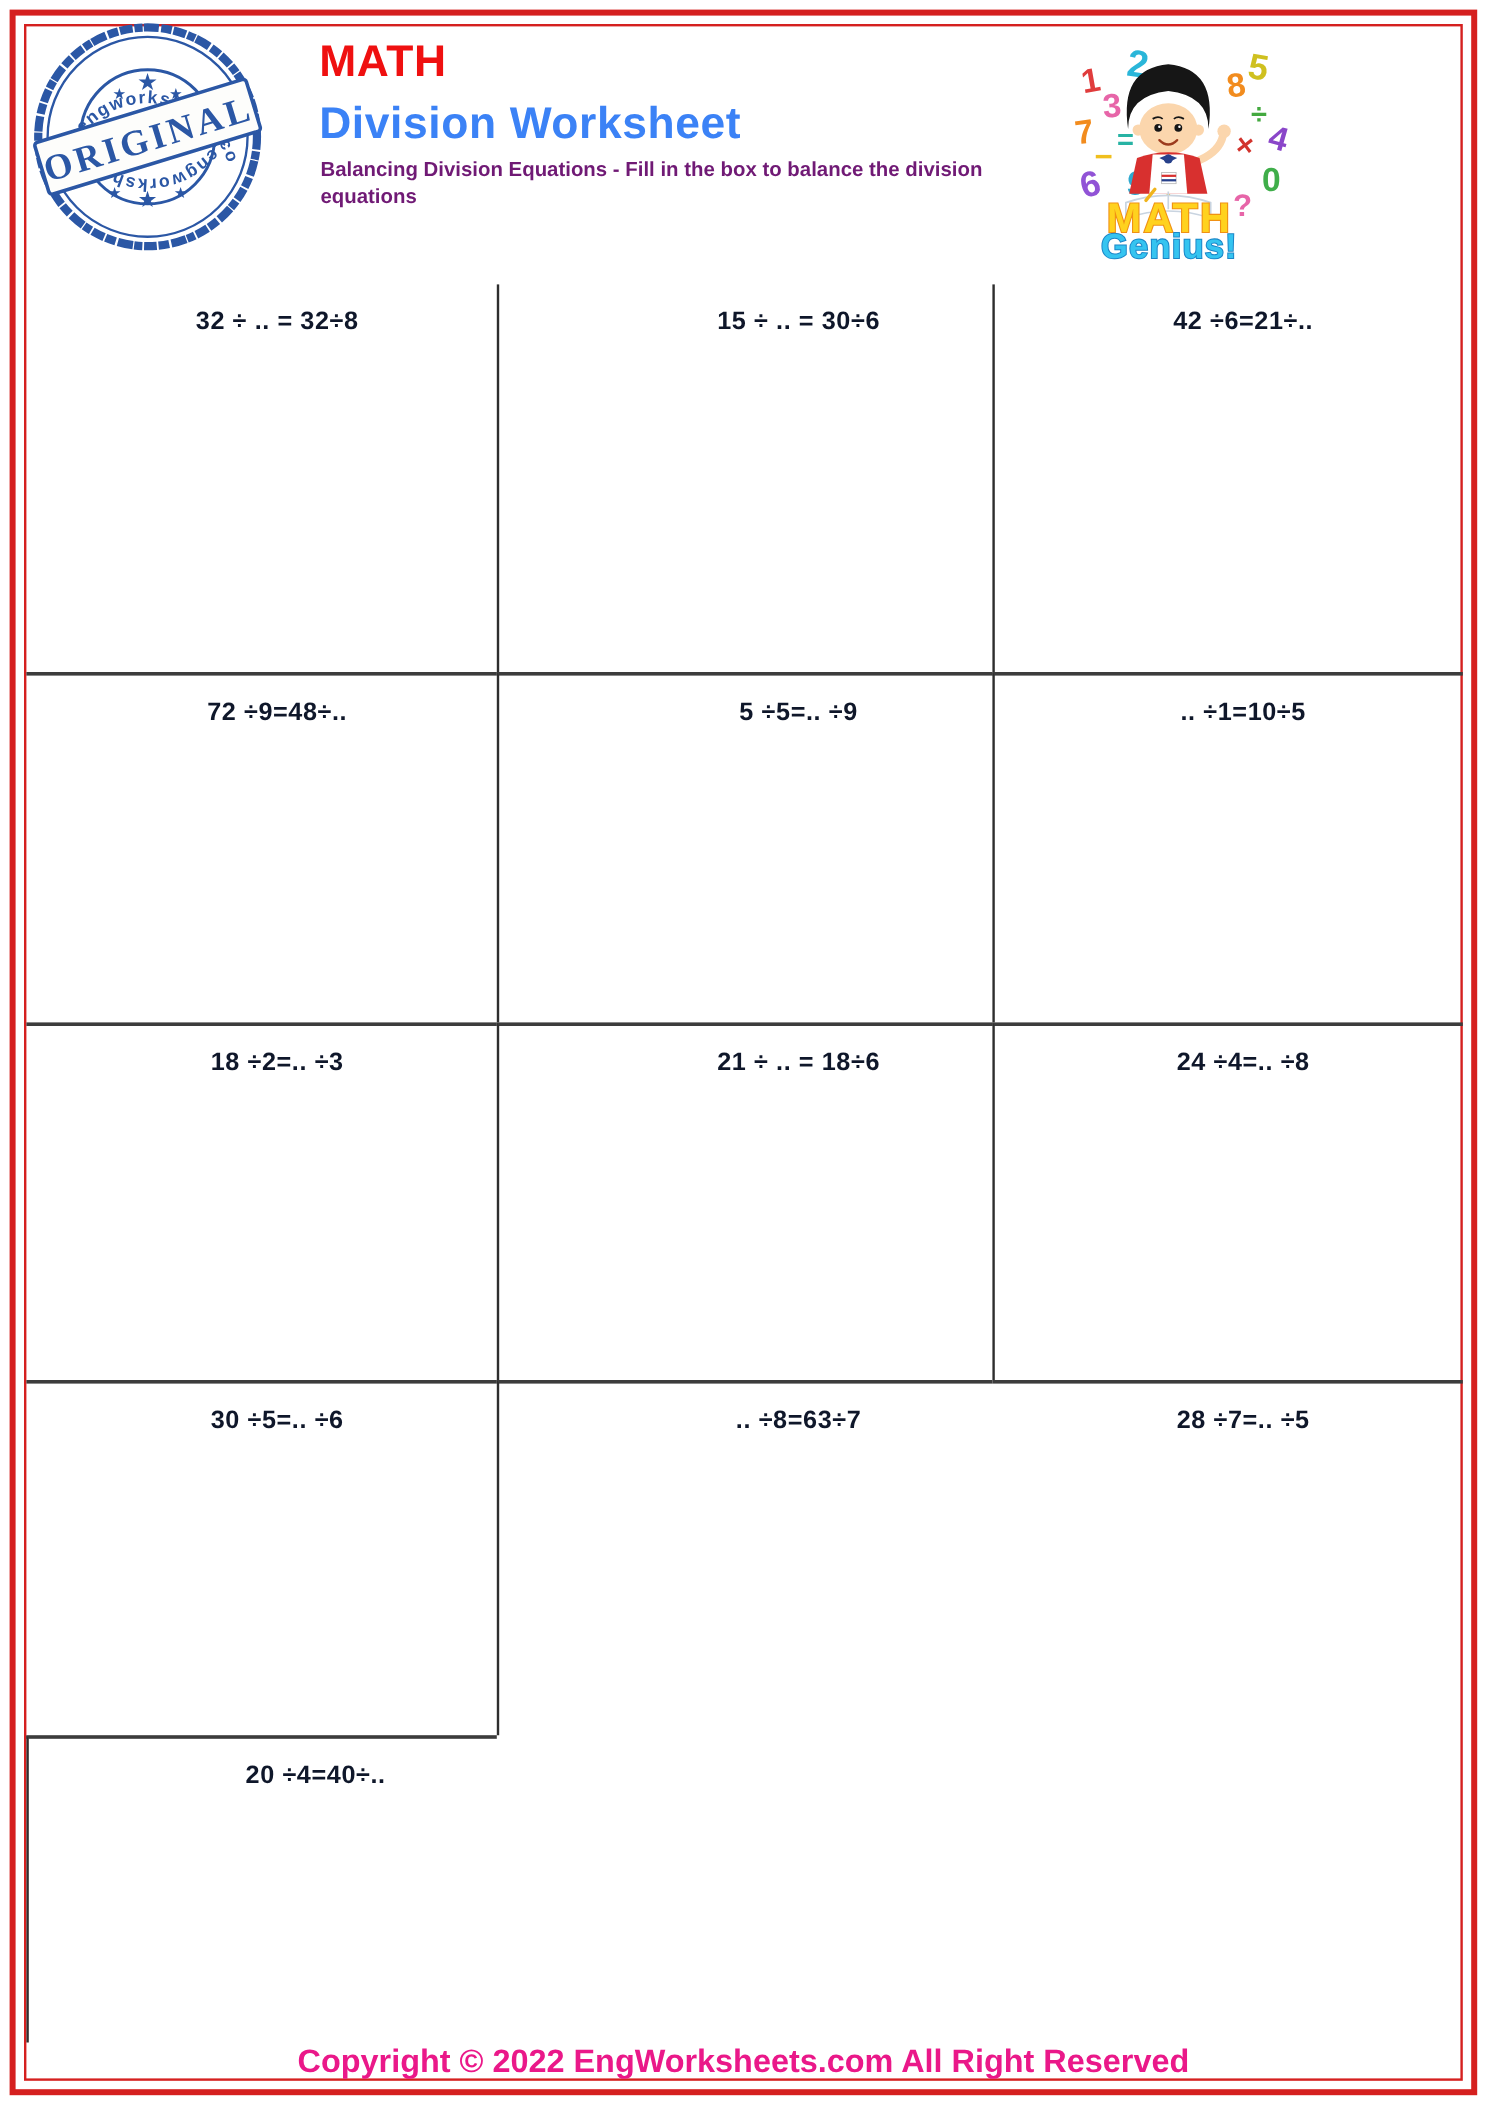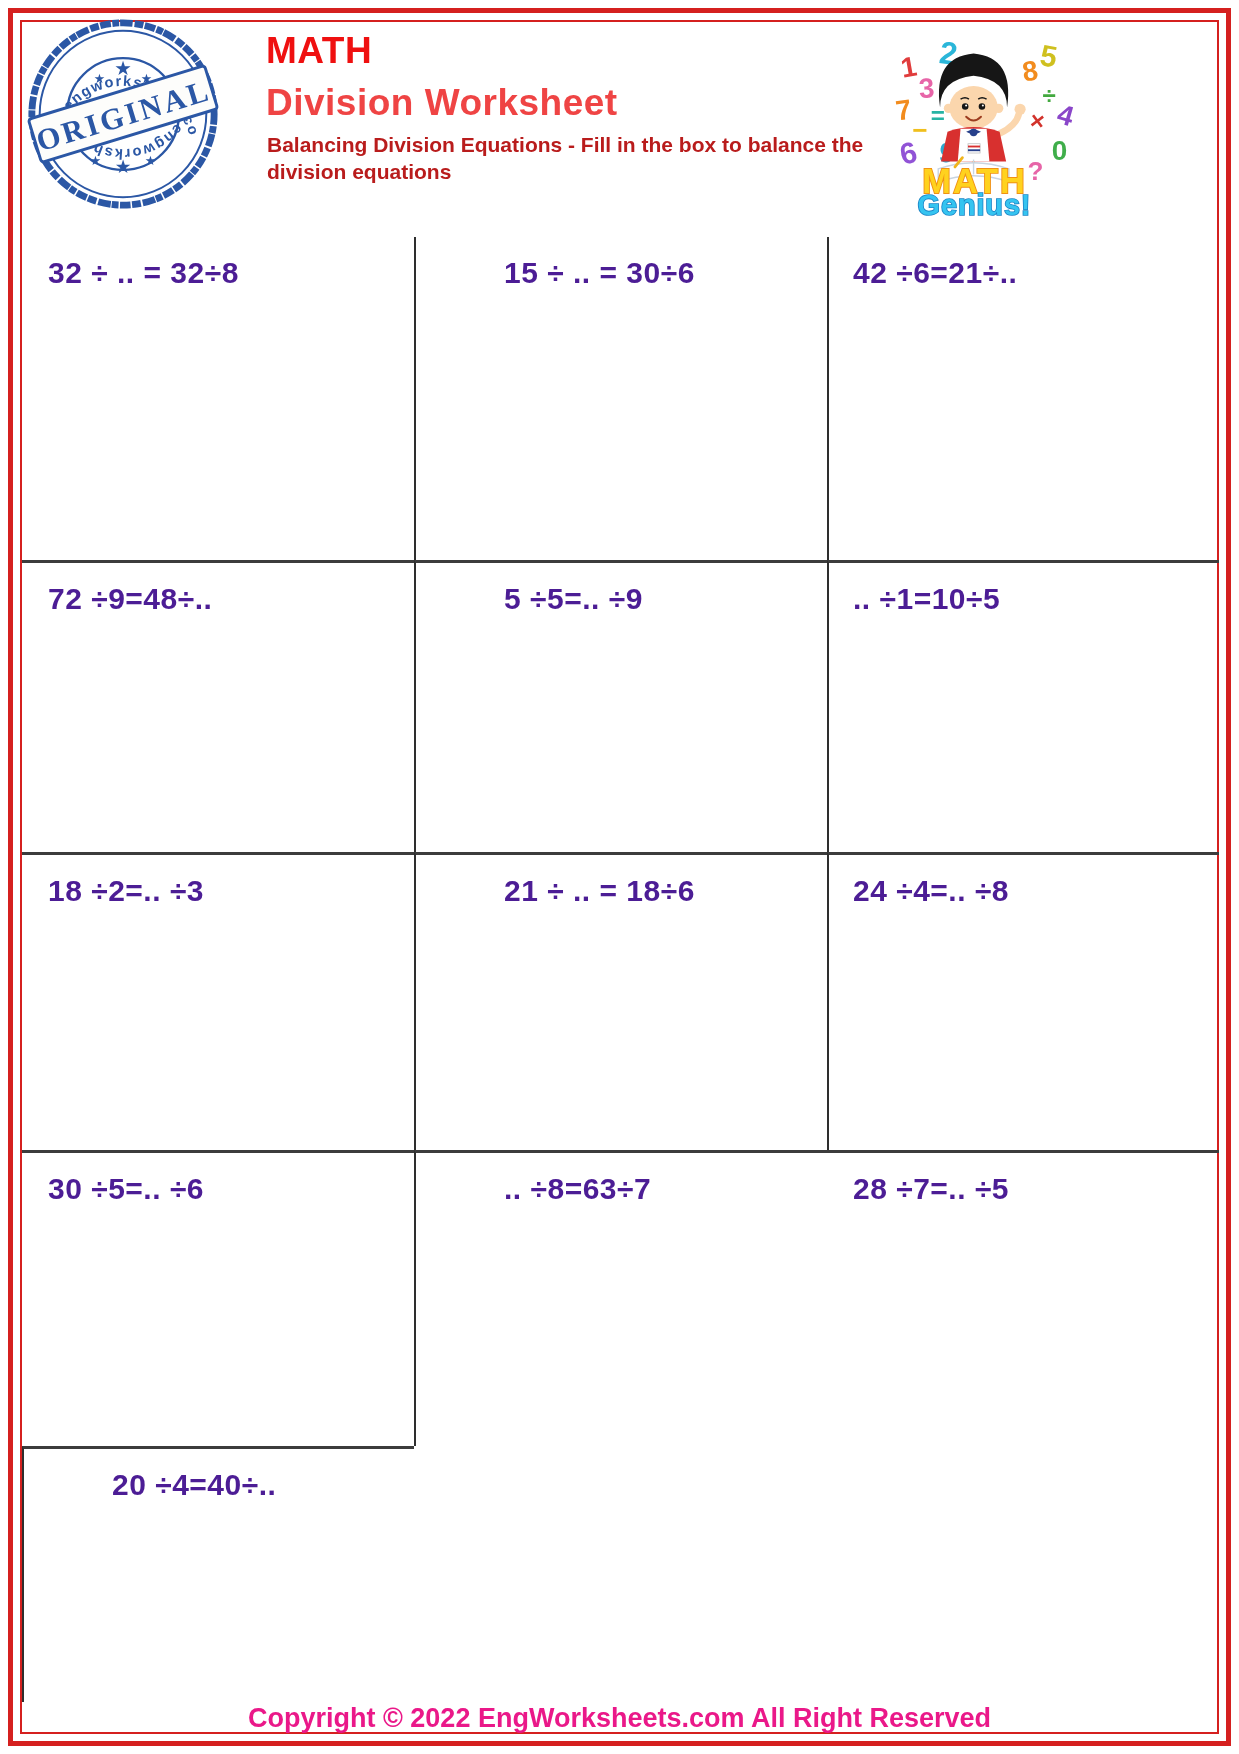--- a/index.html
+++ b/index.html
@@ -18,38 +18,39 @@
   }
   .border-inner {
     position:absolute; left:20px; top:20px; right:20px; bottom:20px;
     border:2px solid #d5201f;
     pointer-events:none;
   }
 
   
   .stamp { position:absolute; left:25px; top:16px; width:196px; height:196px; }
   .title1 { position:absolute; left:266px; top:30px; font-size:37px; font-weight:bold; color:#ef1010; letter-spacing:0.5px; }
-  .title2 { position:absolute; left:266px; top:82px; font-size:37px; font-weight:bold; color:#ef4444; letter-spacing:0.5px; }
+  .title2 { position:absolute; left:266px; top:82px; font-size:37px; font-weight:bold; color:#3b82f6; letter-spacing:0.5px; }
   .subtitle {
     position:absolute; left:267px; top:131px; width:610px;
-    font-size:21px; font-weight:bold; color:#b91c1c; line-height:1.3;
+    font-size:17px; font-weight:bold; color:#701a75; line-height:1.3;
   }
   .genius-logo { position:absolute; left:872px; top:20px; width:205px; height:200px; }
 
   
   .grid {
     position:absolute; left:22px; right:20px; top:237px; bottom:52px;
     display:grid;
     grid-template-columns:392px 413px 1fr;
     grid-template-rows:323px 292px 298px 296px 1fr;
   }
   .cell {
-    font-size:30px; font-weight:bold; color:#4c1d95;
+    font-size:21px; font-weight:bold; color:#0f172a;
     padding-top:19px; letter-spacing:0.5px;
     white-space:nowrap;
+    text-align:center;
   }
   .c2, .c3 { border-left:2px solid #2e2e2e; }
   .r2, .r3, .r4, .r5 { border-top:3px solid #3c3c3c; }
   .c1 { padding-left:26px; }
   .c2 { padding-left:88px; }
   .c3 { padding-left:24px; }
 
   .footer {
     position:absolute; left:0; right:0; top:1703px;
     text-align:center;

